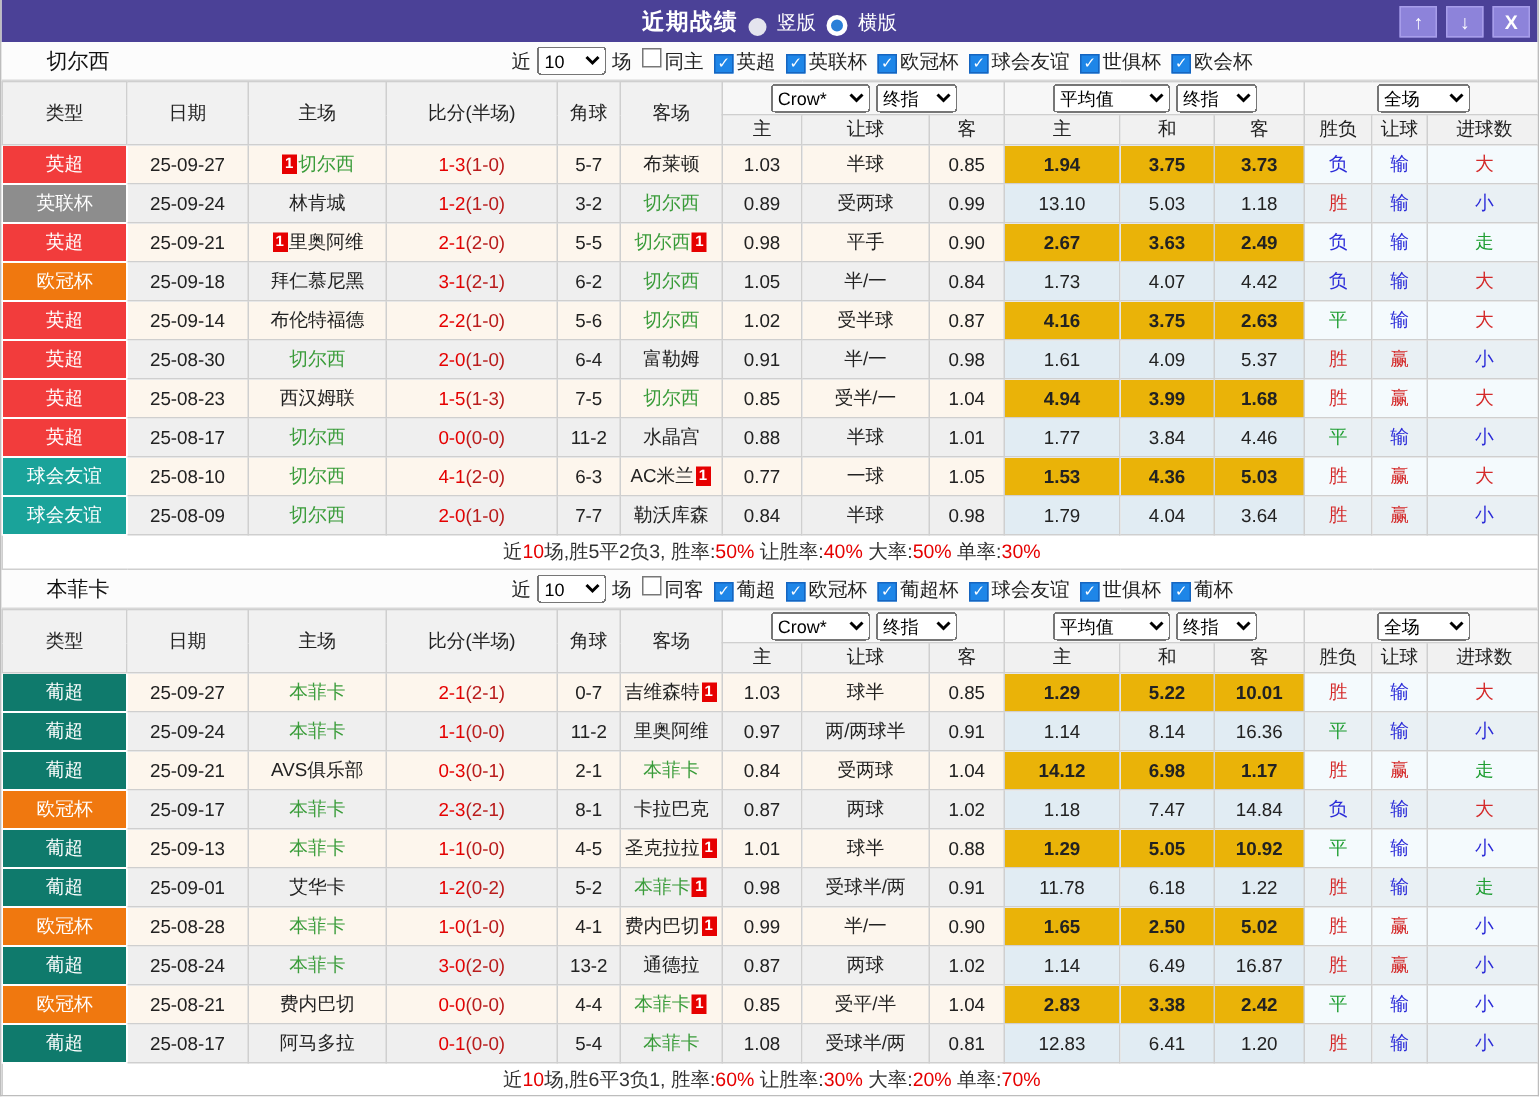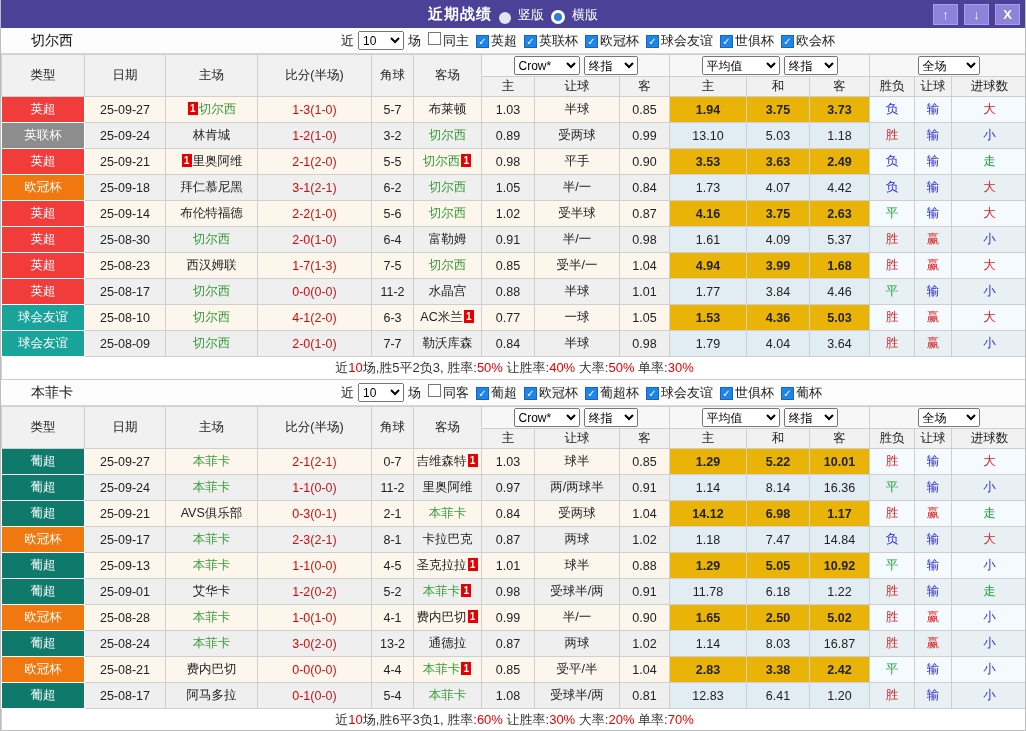--- a/index.html
+++ b/index.html
@@ -166,21 +166,21 @@
           <tr class="odd">
             <td class="badge" style="background: rgb(242, 60, 60);">英超</td>
             <td>25-09-21</td>
             <td class="teamcell"><span class="red1">1</span><span>里奥阿维</span></td>
             <td><span class="score">2-1</span><span class="half">(2-0)</span></td>
             <td>5-5</td>
             <td class="teamcell"><span class="focus">切尔西</span><span class="red1">1</span></td>
             <td>0.98</td>
             <td>平手</td>
             <td>0.90</td>
-            <td class="avgcol">3.53</td>
+            <td class="avgcol">2.67</td>
             <td class="avgcol">3.63</td>
             <td class="avgcol">2.49</td>
             <td class="rescol c-blue">负</td>
             <td class="rescol c-blue">输</td>
             <td class="rescol c-green">走</td>
           </tr>
           <tr class="even">
             <td class="badge" style="background: rgb(240, 120, 15);">欧冠杯</td>
             <td>25-09-18</td>
             <td class="teamcell"><span>拜仁慕尼黑</span></td>
@@ -228,21 +228,21 @@
             <td class="avgcol">4.09</td>
             <td class="avgcol">5.37</td>
             <td class="rescol c-red">胜</td>
             <td class="rescol c-red">赢</td>
             <td class="rescol c-blue">小</td>
           </tr>
           <tr class="odd">
             <td class="badge" style="background: rgb(242, 60, 60);">英超</td>
             <td>25-08-23</td>
             <td class="teamcell"><span>西汉姆联</span></td>
-            <td><span class="score">1-7</span><span class="half">(1-3)</span></td>
+            <td><span class="score">1-5</span><span class="half">(1-3)</span></td>
             <td>7-5</td>
             <td class="teamcell"><span class="focus">切尔西</span></td>
             <td>0.85</td>
             <td>受半/一</td>
             <td>1.04</td>
             <td class="avgcol">4.94</td>
             <td class="avgcol">3.99</td>
             <td class="avgcol">1.68</td>
             <td class="rescol c-red">胜</td>
             <td class="rescol c-red">赢</td>
@@ -487,21 +487,21 @@
             <td class="badge" style="background: rgb(15, 122, 108);">葡超</td>
             <td>25-08-24</td>
             <td class="teamcell"><span class="focus">本菲卡</span></td>
             <td><span class="score">3-0</span><span class="half">(2-0)</span></td>
             <td>13-2</td>
             <td class="teamcell"><span>通德拉</span></td>
             <td>0.87</td>
             <td>两球</td>
             <td>1.02</td>
             <td class="avgcol">1.14</td>
-            <td class="avgcol">8.03</td>
+            <td class="avgcol">6.49</td>
             <td class="avgcol">16.87</td>
             <td class="rescol c-red">胜</td>
             <td class="rescol c-red">赢</td>
             <td class="rescol c-blue">小</td>
           </tr>
           <tr class="odd">
             <td class="badge" style="background: rgb(240, 120, 15);">欧冠杯</td>
             <td>25-08-21</td>
             <td class="teamcell"><span>费内巴切</span></td>
             <td><span class="score">0-0</span><span class="half">(0-0)</span></td>

